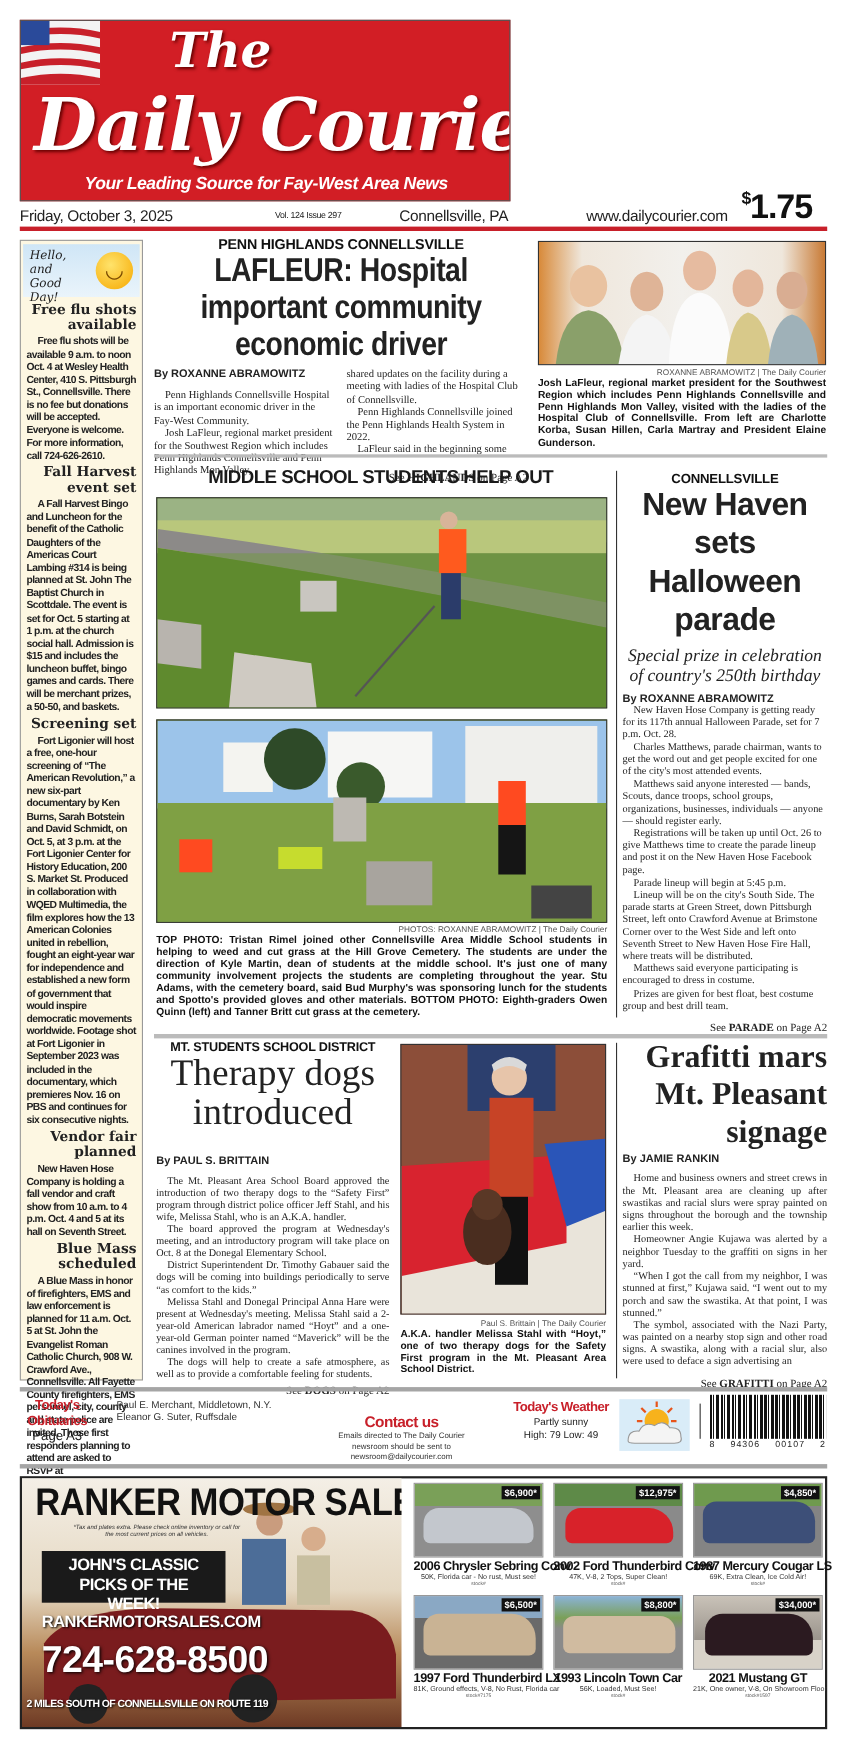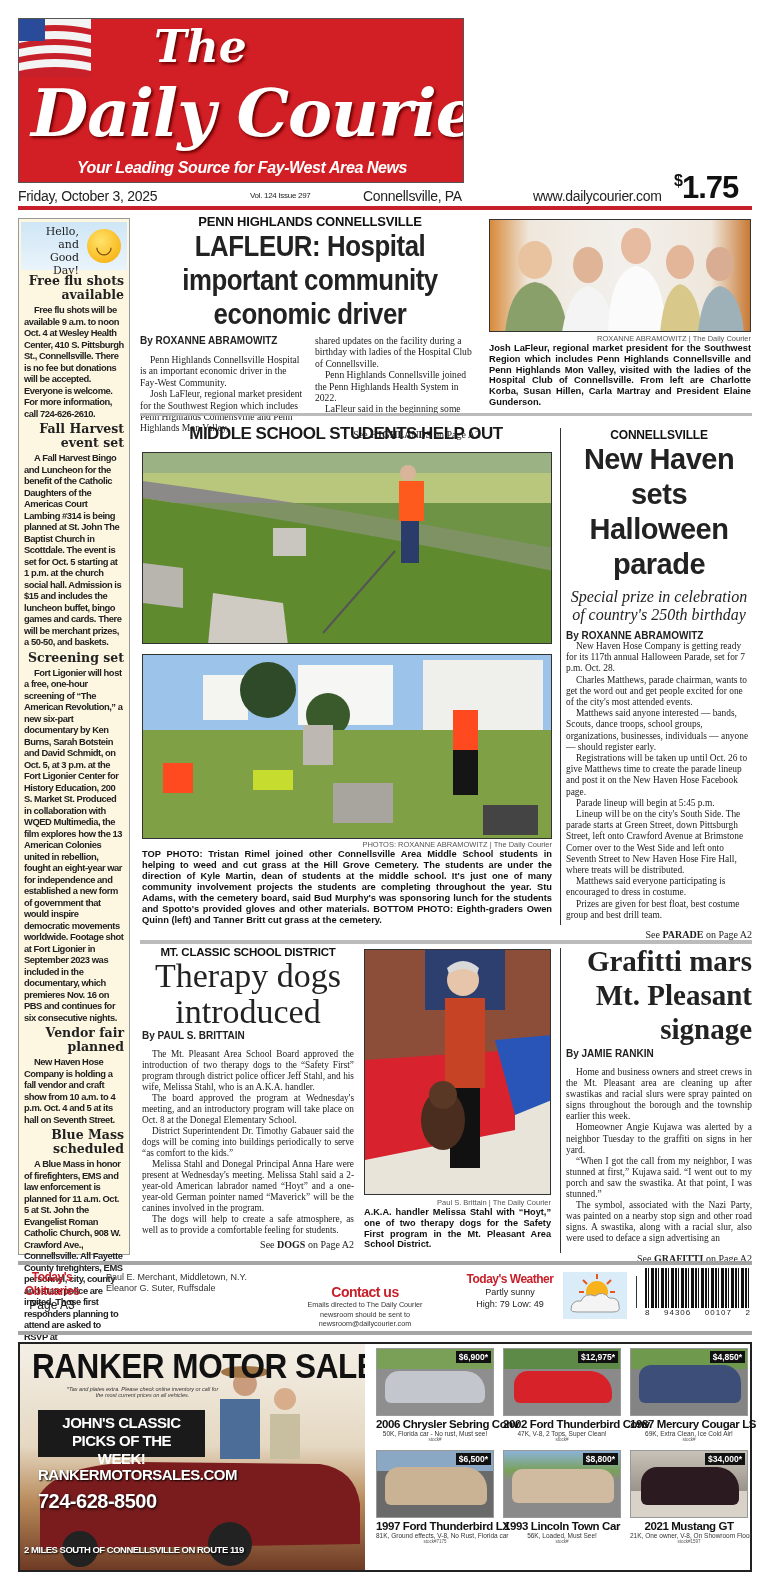--- a/index.html
+++ b/index.html
@@ -14,21 +14,21 @@
 #title-main{left:12px;top:55px;color:#fff;font-family:"DejaVu Serif",serif;font-weight:bold;font-size:66px;font-style:italic;letter-spacing:-1px;text-shadow:2px 2px 3px #600;white-space:nowrap}
 #tagline{left:0;width:446px;top:140px;text-align:center;color:#fff;font-family:"Liberation Sans",sans-serif;font-weight:bold;font-style:italic;font-size:16px;letter-spacing:-0.4px}
 #dateline{left:18px;top:184px;width:734px;height:22px}
 #dateline .d{position:absolute;top:4px;font-family:"Liberation Sans",sans-serif;font-size:14px;color:#222;letter-spacing:-0.3px}
 #price{position:absolute;left:656px;top:-14px;font-family:"Liberation Sans",sans-serif;font-weight:bold;font-size:31px;letter-spacing:-1px;color:#111}
 #price sup{font-size:16px;vertical-align:top;position:relative;top:2px}
 #redrule{left:18px;top:206px;width:734px;height:4px;background:#c8202a}
 
 #sidebar{left:18px;top:218px;width:112px;height:1037px;background:#fdf7e2;border:1px solid #999;padding:0 5px}
 #hello{margin:3px -3px 4px;height:48px;background:linear-gradient(#cfe6f6,#eaf4fb);position:relative}
-#hello .txt{position:absolute;left:6px;top:3px;font-family:"DejaVu Serif",serif;font-size:11px;line-height:13px;text-align:right;width:52px;color:#222}
+#hello .txt{position:absolute;left:6px;top:3px;font-family:"DejaVu Serif",serif;font-style:italic;font-size:11px;line-height:13px;text-align:left;width:52px;color:#222}
 #hello .smile{position:absolute;right:6px;top:7px;width:34px;height:34px;border-radius:50%;background:radial-gradient(circle at 40% 35%,#ffe36b,#f6a800);font-size:20px;text-align:center;line-height:34px;color:#7a4a00}
 .brief h3{font-family:"DejaVu Serif",serif;font-size:12.5px;text-align:right;line-height:14px;margin-top:3px;color:#222}
 .brief p{font-family:"Liberation Sans",sans-serif;font-size:9.4px;line-height:11.5px;text-indent:10px;font-weight:bold;letter-spacing:-0.45px;color:#222;margin-top:2px}
 
 .kicker{font-family:"Liberation Sans",sans-serif;font-weight:bold;text-align:center;font-size:13px;letter-spacing:-0.2px;color:#111}
 .byline{font-family:"Liberation Sans",sans-serif;font-weight:bold;font-size:10px;color:#222}
 .body{font-family:"Liberation Serif",serif;font-size:9.6px;line-height:11.4px;color:#222}
 .body p{text-indent:10px}
 .see{font-family:"Liberation Serif",serif;font-size:10px;text-align:right;color:#222}
 .see b{font-weight:bold}
@@ -114,21 +114,21 @@
   <div style="display:flex;gap:10px;margin-top:4px">
     <div style="width:165px">
       <div class="byline">By ROXANNE ABRAMOWITZ</div>
       <div class="body" style="margin-top:8px">
         <p>Penn Highlands Connellsville Hospital is an important economic driver in the Fay-West Community.</p>
           <p>Josh LaFleur, regional market president for the Southwest Region which includes Penn Highlands Connellsville and Penn Highlands Mon Valley,</p>
       </div>
     </div>
     <div style="width:165px">
       <div class="body">
-        <p style="text-indent:0">shared updates on the facility during a birthday with ladies of the Hospital Club of Connellsville.</p>
+        <p style="text-indent:0">shared updates on the facility during a meeting with ladies of the Hospital Club of Connellsville.</p>
           <p>Penn Highlands Connellsville joined the Penn Highlands Health System in 2022.</p>
           <p>LaFleur said in the beginning some</p>
       </div>
       <div class="see" style="margin-top:14px"><span>See </span><b>HIGHLANDS</b><span> on Page A2</span></div>
     </div>
   </div>
 </div>
 
 <div class="photo" style="left:489px;top:219px;width:262px;height:113px;background:linear-gradient(90deg,#d88a3a 0%,#efe7dc 15%,#f2f0ec 50%,#efe7dc 85%,#c87a35 100%)">
   <svg width="262" height="113" viewBox="0 0 262 113">
@@ -207,23 +207,23 @@
       <p>Lineup will be on the city's South Side. The parade starts at Green Street, down Pittsburgh Street, left onto Crawford Avenue at Brimstone Corner over to the West Side and left onto Seventh Street to New Haven Hose Fire Hall, where treats will be distributed.</p>
     <p>Matthews said everyone participating is encouraged to dress in costume.</p>
       <p>Prizes are given for best float, best costume group and best drill team.</p>
   </div>
   <div class="see" style="margin-top:8px"><span>See </span><b>PARADE</b><span> on Page A2</span></div>
 </div>
 
 <div class="hrule" style="left:140px;top:940px;width:612px"></div>
 
 <div class="abs" style="left:142px;top:946px;width:212px">
-  <div class="kicker" style="font-size:11.5px">MT. CLASSIC SCHOOL DISTRICT</div>
+  <div class="kicker" style="font-size:11.5px">MT. STUDENTS SCHOOL DISTRICT</div>
   <div style="font-family:'Liberation Serif',serif;font-size:34px;line-height:36px;text-align:center;color:#222">Therapy dogs introduced</div>
-  <div class="byline" style="margin-top:0">By PAUL S. BRITTAIN</div>
+  <div class="byline" style="margin-top:20px">By PAUL S. BRITTAIN</div>
   <div class="body" style="margin-top:8px;font-size:9.3px;line-height:11px;text-align:justify">
     <p>The Mt. Pleasant Area School Board approved the introduction of two therapy dogs to the “Safety First” program through district police officer Jeff Stahl, and his wife, Melissa Stahl, who is an A.K.A. handler.</p>
       <p>The board approved the program at Wednesday's meeting, and an introductory program will take place on Oct. 8 at the Donegal Elementary School.</p>
       <p>District Superintendent Dr. Timothy Gabauer said the dogs will be coming into buildings periodically to serve “as comfort to the kids.”</p>
     <p>Melissa Stahl and Donegal Principal Anna Hare were present at Wednesday's meeting. Melissa Stahl said a 2-year-old American labrador named “Hoyt” and a one-year-old German pointer named “Maverick” will be the canines involved in the program.</p>
       <p>The dogs will help to create a safe atmosphere, as well as to provide a comfortable feeling for students.</p>
   </div>
   <div class="see" style="margin-top:3px"><span>See </span><b>DOGS</b><span> on Page A2</span></div>
 </div>
 <div class="photo" style="left:364px;top:949px;width:187px;height:246px;background:#8a4f3a">
@@ -315,21 +315,21 @@
       <rect x="200" y="55" width="40" height="60" fill="#4c6d98"></rect>
         <circle cx="225" cy="40" r="12" fill="#c99c7e"></circle>
       <ellipse cx="225" cy="28" rx="24" ry="6" fill="#a07444"></ellipse>
       <rect x="250" y="70" width="30" height="45" fill="#c8bfa0"></rect>
         <circle cx="265" cy="55" r="11" fill="#d7ad8c"></circle>
     </svg>
     <div class="abs cond" style="left:12px;top:2px;width:330px;font-weight:bold;font-size:35px;color:#111;white-space:nowrap;transform:scaleX(0.9);transform-origin:left">RANKER MOTOR SALES</div>
     <div class="abs" style="left:45px;top:42px;width:155px;font-family:'Liberation Sans',sans-serif;font-style:italic;font-size:5.5px;text-align:center;color:#333">*Tax and plates extra. Please check online inventory or call for the most current prices on all vehicles.</div>
     <div class="abs cond" style="left:18px;top:66px;width:167px;height:47px;background:#1a1a1a;color:#fff;font-weight:bold;font-size:15px;line-height:18px;text-align:center;padding:4px 20px">JOHN'S CLASSIC PICKS OF THE WEEK!</div>
     <div class="abs cond" style="left:18px;top:122px;width:180px;color:#fff;font-weight:bold;font-size:15px;text-shadow:1px 1px 2px #000">RANKERMOTORSALES.COM</div>
-    <div class="abs cond" style="left:18px;top:146px;color:#fff;font-weight:bold;font-size:20px;text-shadow:1px 1px 3px #000">724-628-8500</div>
+    <div class="abs cond" style="left:18px;top:146px;color:#fff;font-weight:bold;font-size:34px;text-shadow:1px 1px 3px #000">724-628-8500</div>
     <div class="abs cond" style="left:4px;top:200px;color:#fff;font-weight:bold;font-size:9.5px;text-shadow:1px 1px 2px #000;white-space:nowrap">2 MILES SOUTH OF CONNELLSVILLE ON ROUTE 119</div>
   </div>
 
   <div class="car" style="left:356px;top:4px">
     <div class="pic" style="background:linear-gradient(#7aa058 0%,#7aa058 30%,#8e8e8e 30%)">
         <div style="position:absolute;left:8px;top:22px;width:100px;height:32px;border-radius:14px 20px 6px 6px;background:#c3c7cd"></div>
         <span class="tag">$6,900*</span>
       </div>
     <div class="nm">2006 Chrysler Sebring Conv</div>
     <div class="ds">50K, Florida car - No rust, Must see!</div>

